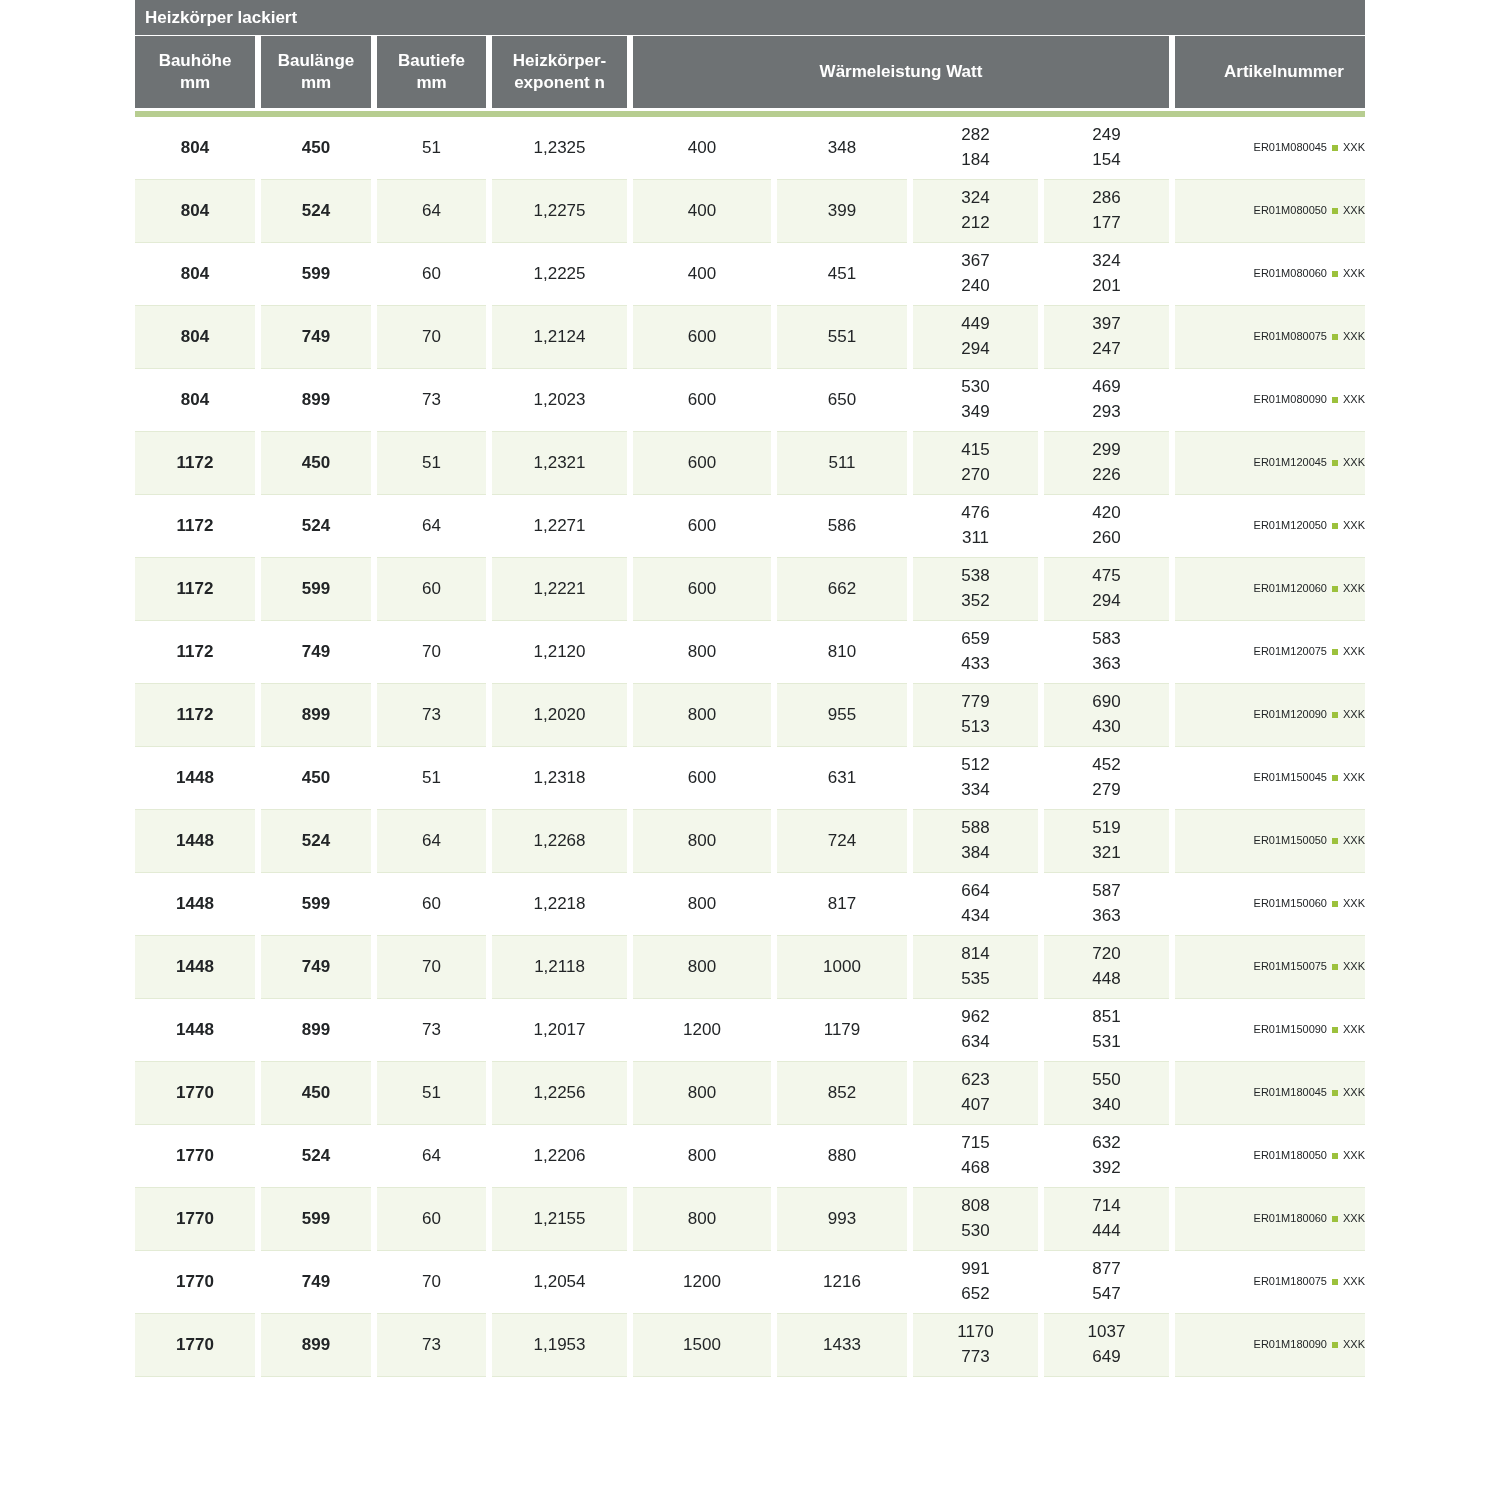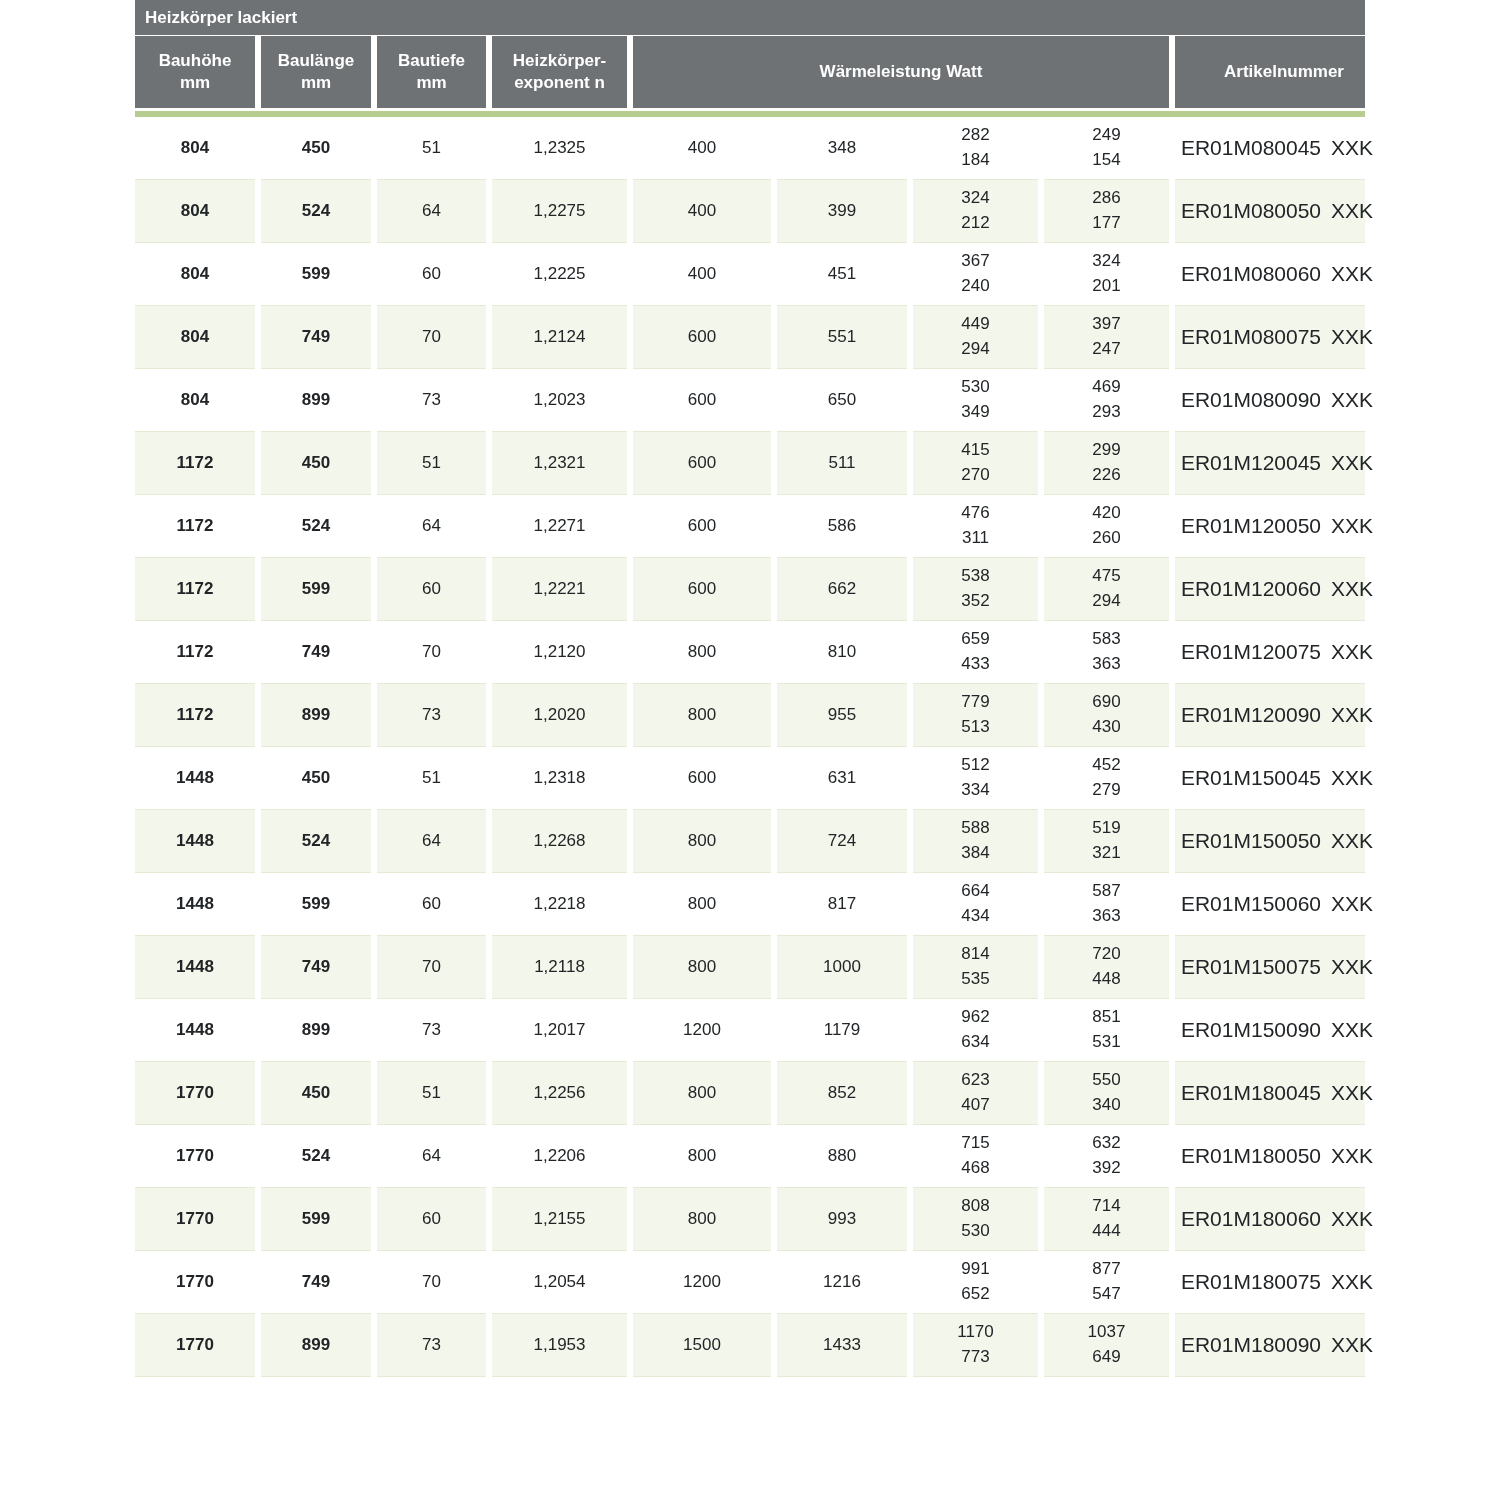--- a/index.html
+++ b/index.html
@@ -55,24 +55,24 @@
     min-height:63px;
     border-bottom:1px solid #e3ebd5;
     display:flex; align-items:center; justify-content:center;
     text-align:center; white-space:pre-line;
     font-size:17px; line-height:1.45;
     background:#ffffff;
   }
   .row.alt .cell { background:#f3f7eb; }
   .cell.bold { font-weight:bold; }
   .cell.artikel {
-    justify-content:center;
+    justify-content:flex-end;
     padding-left:14px;
     white-space:nowrap;
-    font-size:21px;
+    font-size:11px;
   }
   .sq {
     display:inline-block;
     width:6px; height:6px;
     background:#9cc13c;
     margin:0 5px;
   }
 </style>
 </head>
 <body>

